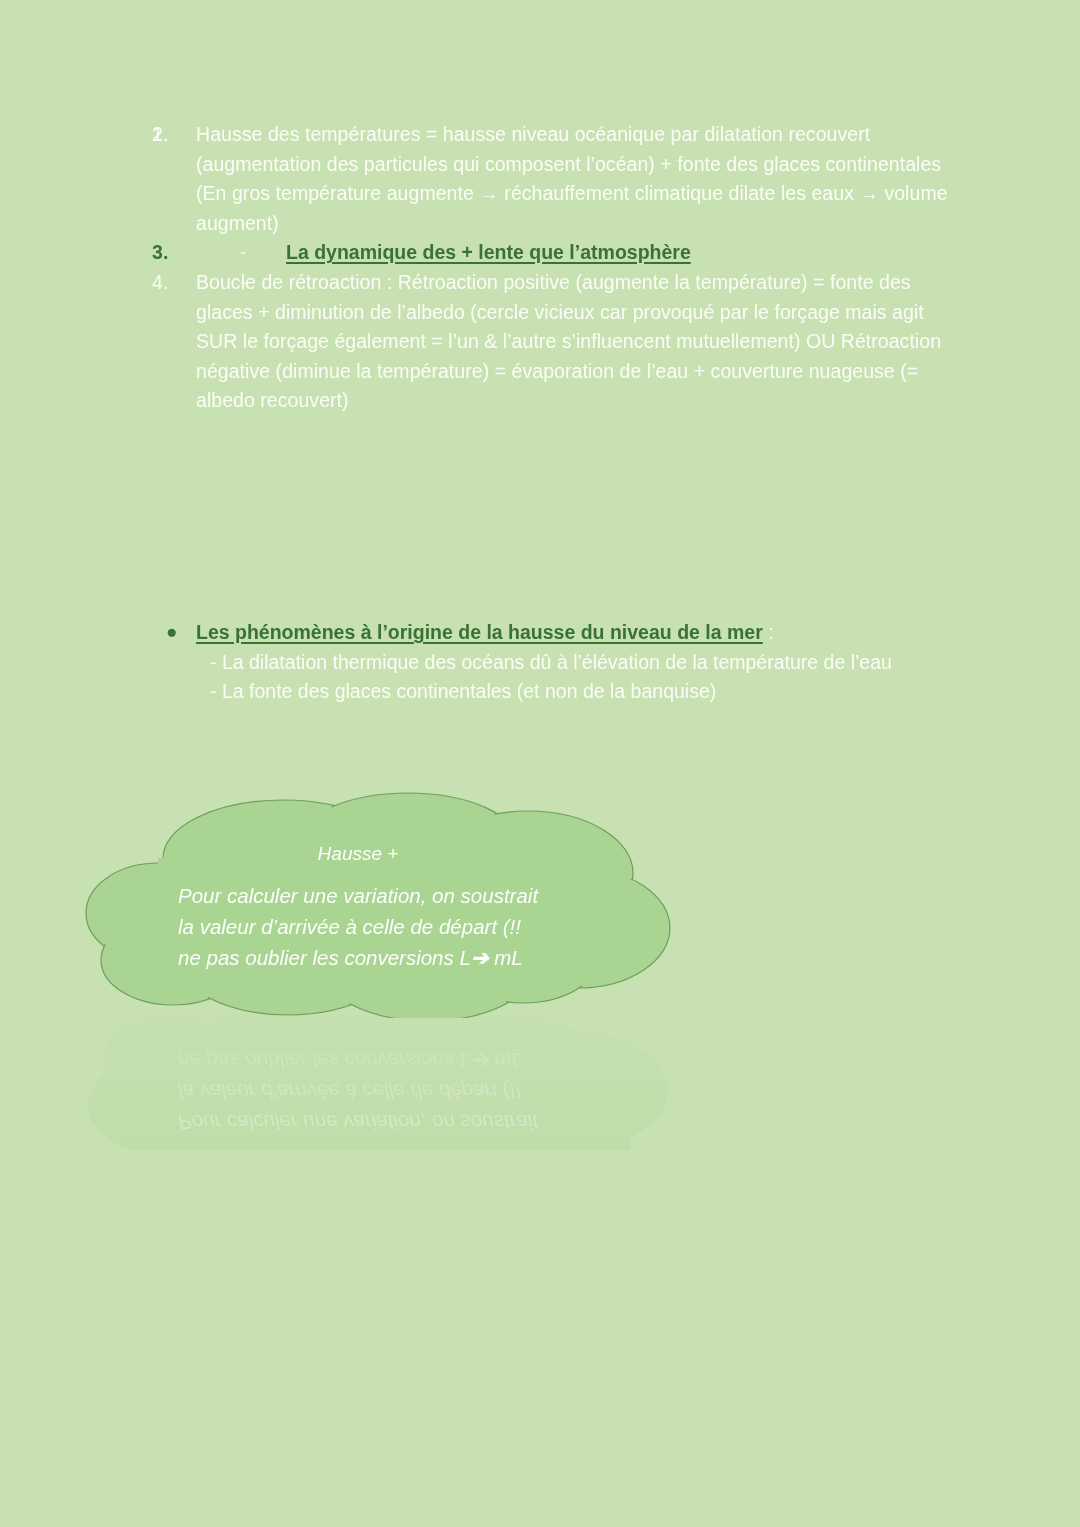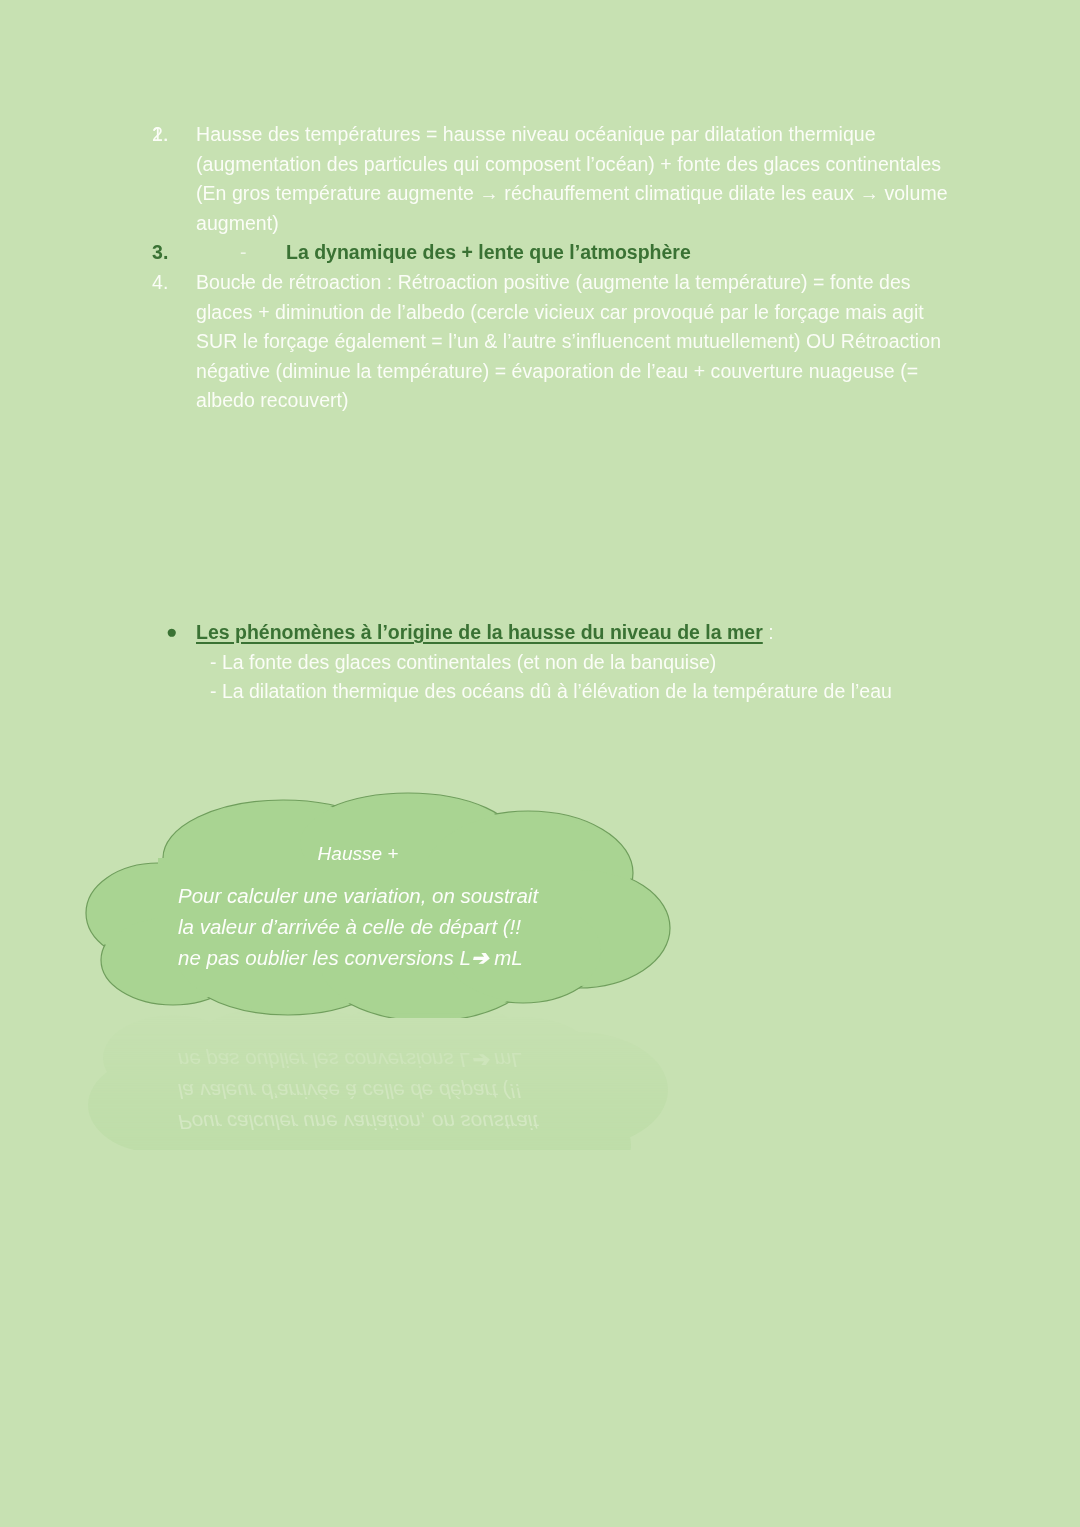--- a/index.html
+++ b/index.html
@@ -86,20 +86,21 @@
     font-weight: bold;
   }
   .dash-li .dash {
     position: absolute;
     left: 0;
     top: 0;
     color: #eef6e6;
     font-weight: normal;
   }
   .dash-li .u {
+    text-decoration: underline;
     text-underline-offset: 3px;
     text-decoration-thickness: 1.5px;
   }
 
   
   .bullet-section {
     position: absolute;
     left: 152px;
     top: 618px;
     width: 820px;
@@ -220,21 +221,21 @@
 
   <div class="content">
     <ul class="num-list">
 
       <li class="li">
         <span class="marker">1.</span>
       </li>
 
       <li class="li">
         <span class="marker">2.</span>
-        <span> Hausse des températures = hausse niveau océanique par dilatation thermique (augmentation des particules qui composent l’océan) + fonte des glaces continentales (En gros température augmente → réchauffement climatique dilate les eaux → volume augment)</span>
+        <span> Hausse des températures = hausse niveau océanique par dilatation recouvert (augmentation des particules qui composent l’océan) + fonte des glaces continentales (En gros température augmente → réchauffement climatique dilate les eaux → volume augment)</span>
       </li>
 
       <li class="li strong">
         <span class="marker">3.</span>
       </li>
 
       <ul class="dash-list">
         <li class="dash-li">
           <span class="dash">-</span>
           <span class="u">La dynamique des + lente que l’atmosphère</span>
@@ -250,22 +251,22 @@
       </li>
 
     </ul>
   </div>
 
   <div class="bullet-section">
     <div class="bullet-row">
       <span class="dot">●</span>
       <span class="bullet-head">Les phénomènes à l’origine de la hausse du niveau de la mer</span><span class="bullet-colon"> :</span>
     </div>
+    <div class="sub-line">- La dilatation thermique des océans dû à l’élévation de la température de l’eau</div>
     <div class="sub-line">- La fonte des glaces continentales (et non de la banquise)</div>
-    <div class="sub-line">- La dilatation thermique des océans dû à l’élévation de la température de l’eau</div>
   </div>
 
   <div class="cloud-wrap">
     <svg class="cloud-svg" width="600" height="230" viewBox="0 0 600 230">
       <g fill="#a9d492" stroke="#6f9e5c" stroke-width="1.2">
         <ellipse cx="205" cy="70" rx="120" ry="58"></ellipse>
         <ellipse cx="330" cy="55" rx="110" ry="50"></ellipse>
         <ellipse cx="450" cy="85" rx="105" ry="62"></ellipse>
         <ellipse cx="80" cy="125" rx="72" ry="50"></ellipse>
         <ellipse cx="500" cy="140" rx="92" ry="60"></ellipse>

